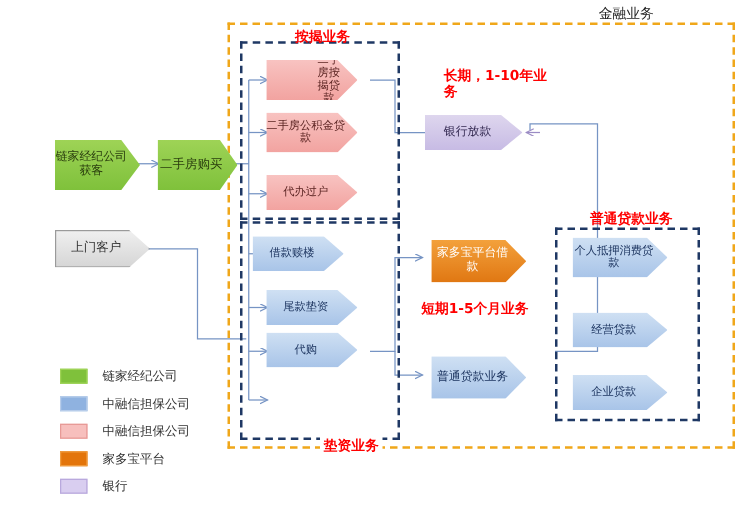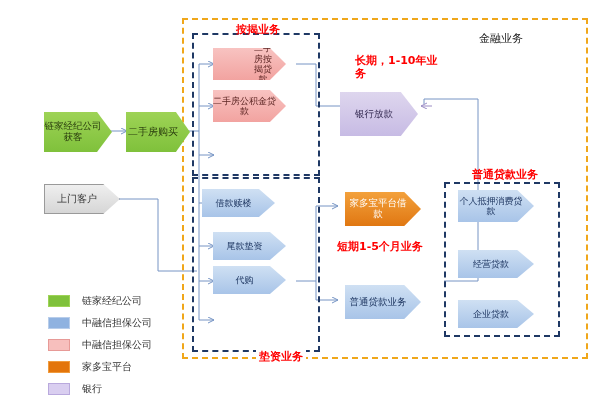--- a/index.html
+++ b/index.html
@@ -53,21 +53,21 @@
   
   .region{
     position:absolute;box-sizing:border-box;background:transparent;
   }
   .region-gold{border:2px dashed #f0a71a;}
   .region-navy{border:2px dashed #1f3864;}
 
   
   .lbl{position:absolute;white-space:nowrap;}
   .lbl-red{color:#ff0000;font-weight:bold;}
-  .lbl-dark{color:#222;margin-top:28px;}
+  .lbl-dark{color:#222;}
   .lbl-note{color:#ff0000;font-weight:bold;line-height:1.2;white-space:normal;}
 
   
   #legend{position:absolute;left:48px;top:290px;}
   .legend-row{display:flex;align-items:center;height:22px;}
   .sw{width:22px;height:12px;margin-right:12px;box-sizing:border-box;}
   .sw-green{background:#7fc13b;border:1px solid #9ed356;}
   .sw-blue{background:#8fb2e0;border:1px solid #b8cdea;}
   .sw-pink{background:#f7bfbd;border:1px solid #e79a97;}
   .sw-orange{background:#e3750b;border:1px solid #f09b3d;}
@@ -138,32 +138,35 @@
   <div class="chev chev-gray" style="left:44px;top:184px;width:76px;height:30px;font-size:10px;border:1px solid #9a9a9a;">
     <span>上门客户</span>
   </div>
 
   <div class="chev chev-pink" style="left:213px;top:48px;width:73px;height:32px;font-size:9px;padding-left:37px;">
     <span>二手房按揭贷款</span>
   </div>
   <div class="chev chev-pink" style="left:213px;top:90px;width:73px;height:32px;font-size:9px;">
     <span>二手房公积金贷款</span>
   </div>
+  <div class="chev chev-pink" style="left:213px;top:140px;width:73px;height:28px;font-size:9px;">
+    <span>代办过户</span>
+  </div>
 
   <div class="chev chev-blue" style="left:202px;top:189px;width:73px;height:28px;font-size:9px;">
     <span>借款赎楼</span>
   </div>
   <div class="chev chev-blue" style="left:213px;top:232px;width:73px;height:28px;font-size:9px;">
     <span>尾款垫资</span>
   </div>
   <div class="chev chev-blue" style="left:213px;top:266px;width:73px;height:28px;font-size:9px;">
     <span>代购</span>
   </div>
 
-  <div class="chev chev-purple" style="left:340px;top:92px;width:78px;height:44px;font-size:9.5px;">
+  <div class="chev chev-purple" style="left:340px;top:92px;width:78px;height:28px;font-size:9.5px;">
     <span>银行放款</span>
   </div>
 
   <div class="chev chev-orange" style="left:345px;top:192px;width:76px;height:34px;font-size:9.5px;">
     <span>家多宝平台借款</span>
   </div>
 
   <div class="chev chev-blue" style="left:345px;top:285px;width:76px;height:34px;font-size:9.5px;">
     <span>普通贷款业务</span>
   </div>

